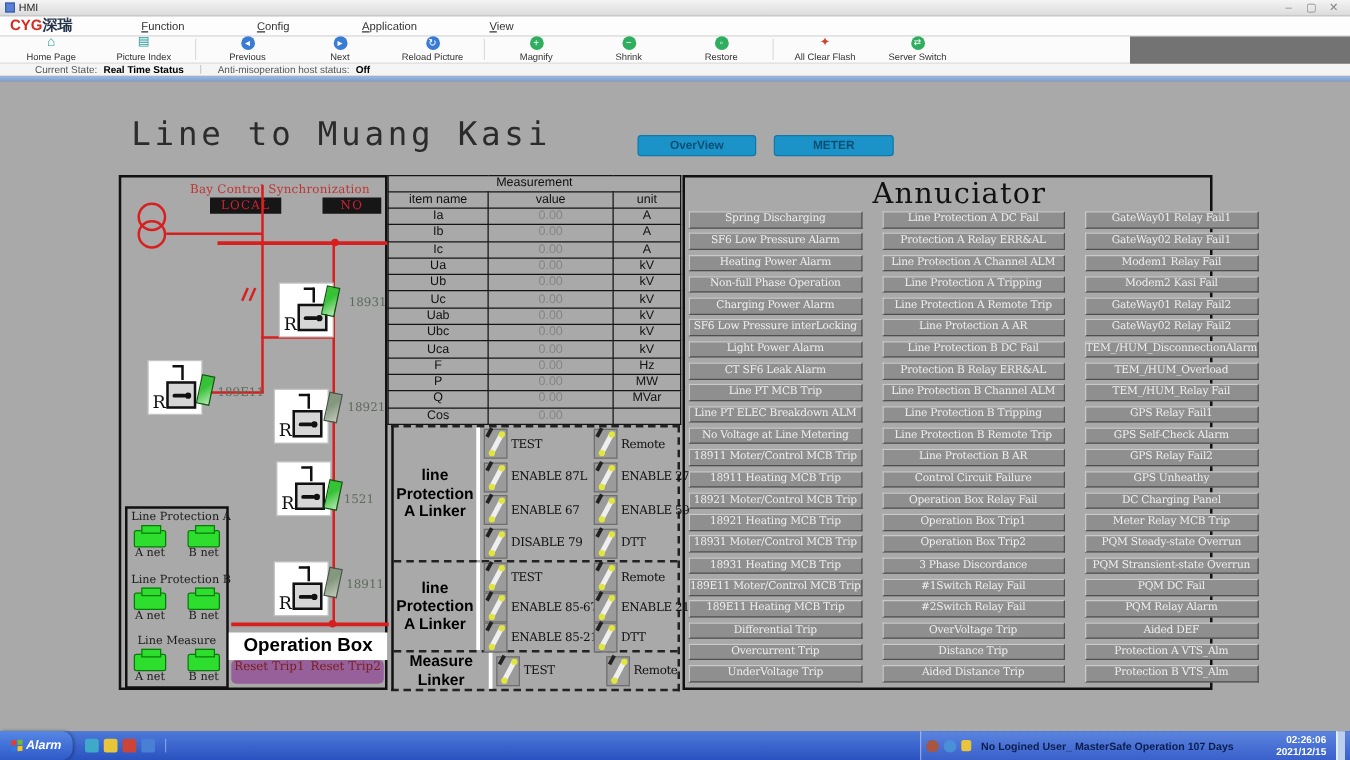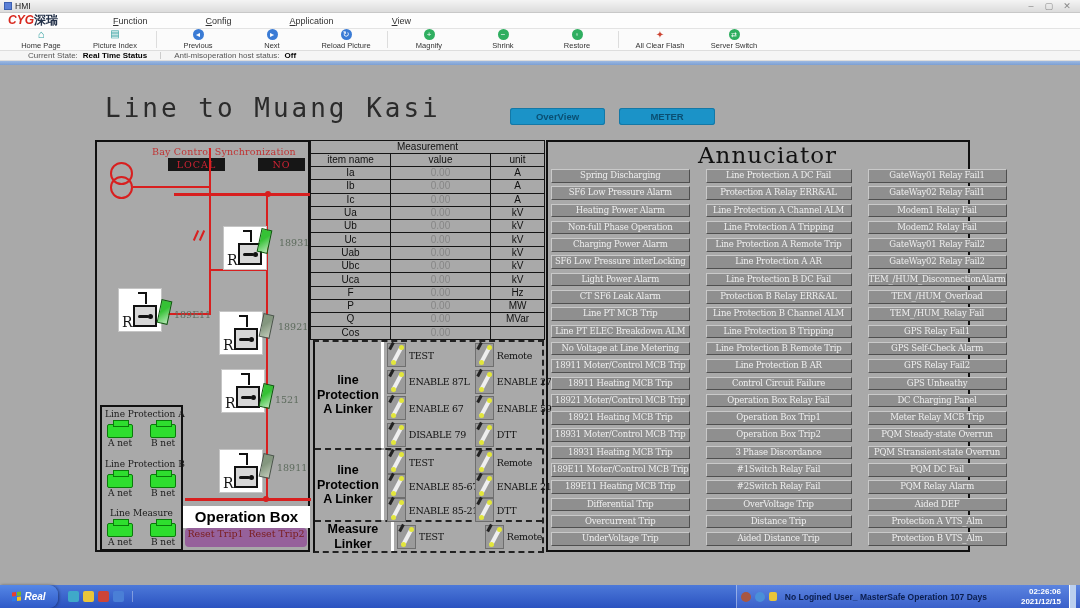--- a/index.html
+++ b/index.html
@@ -7,26 +7,26 @@
   .screen{position:relative;width:1080px;height:608px;background:#737373}
 
   
   .titlebar{position:absolute;left:0;top:0;width:1080px;height:13px;background:linear-gradient(#f4f4f4,#dcdcdc);border-bottom:1px solid #c8c8c8;display:flex;align-items:center;padding:0 4px;font-size:8.5px;color:#222}
   .app-icon{width:8px;height:8px;background:#5a7fd6;border:1px solid #3b5fb0;margin-right:3px}
   .win-title{flex:0 0 auto}
   .tb-spacer{flex:1}
   .wctrl{width:18px;text-align:center;color:#888;font-size:9px;cursor:default}
   .menubar{position:absolute;left:0;top:13px;width:1080px;height:16px;background:#fdfdfd;border-bottom:1px solid #e3e3e3;display:flex;align-items:center;font-size:9px}
   .logo{margin-left:8px;font-size:12px;font-weight:bold}
-  .logo .red{color:#d8281e;font-style:italic}
+  .logo .red{color:#d8281e;}
   .logo .cn{color:#24324a}
   .menus{display:flex;margin-left:55px;gap:58px;color:#333}
   .menu-item{display:inline-block}
   .menu-item::first-letter{text-decoration:underline}
-  .toolbar{position:absolute;left:0;top:29px;width:1080px;height:22px;background:#fbfbfb;border-bottom:1px solid #ddd;display:flex;align-items:stretch;padding-left:4px}
+  .toolbar{position:absolute;left:0;top:29px;width:904px;height:22px;background:#fbfbfb;border-bottom:1px solid #ddd;display:flex;align-items:stretch;padding-left:4px}
   .tb-group{display:flex}
   .tb-sep{width:1px;background:#ddd;margin:2px 4px}
   .tb-btn{width:74px;display:flex;flex-direction:column;align-items:center;justify-content:center;gap:1px}
   .tb-icon{width:11px;height:11px;border-radius:50%;color:#fff;font-size:8px;line-height:11px;text-align:center}
   .tb-icon[data-icon="home"]{background:none;color:#2a9d9d;font-size:11px;line-height:10px}
   .tb-icon[data-icon="home"]::before{content:"⌂"}
   .tb-icon[data-icon="index"]{background:none;color:#2a9d9d;font-size:10px;line-height:10px}
   .tb-icon[data-icon="index"]::before{content:"▤"}
   .tb-icon[data-icon="prev"]{background:#3a7bd5}.tb-icon[data-icon="prev"]::before{content:"◂"}
   .tb-icon[data-icon="next"]{background:#3a7bd5}.tb-icon[data-icon="next"]::before{content:"▸"}
@@ -641,21 +641,21 @@
             <div class="tile">#2Switch Relay Fail</div>
             <div class="tile">OverVoltage Trip</div>
             <div class="tile">Distance Trip</div>
             <div class="tile">Aided Distance Trip</div>
           </div>
         <div class="ann-col c3">
 
         <div class="tile">GateWay01 Relay Fail1</div>
             <div class="tile">GateWay02 Relay Fail1</div>
             <div class="tile">Modem1 Relay Fail</div>
-            <div class="tile">Modem2 Relay Fail</div>
+            <div class="tile">Modem2 Kasi Fail</div>
             <div class="tile">GateWay01 Relay Fail2</div>
             <div class="tile">GateWay02 Relay Fail2</div>
             <div class="tile">TEM_/HUM_DisconnectionAlarm</div>
             <div class="tile">TEM_/HUM_Overload</div>
             <div class="tile">TEM_/HUM_Relay Fail</div>
             <div class="tile">GPS Relay Fail1</div>
             <div class="tile">GPS Self-Check Alarm</div>
             <div class="tile">GPS Relay Fail2</div>
             <div class="tile">GPS Unheathy</div>
             <div class="tile">DC Charging Panel</div>
@@ -673,21 +673,21 @@
   </div>
 
   <div class="taskbar">
     <div class="start">
       <span class="winflag">
           <i></i>
           <i></i>
           <i></i>
           <i></i>
         </span>
-      <span>Real</span>
+      <span>Alarm</span>
     </div>
     <div class="qlaunch">
       <span class="ql q1"></span>
       <span class="ql q2"></span>
       <span class="ql q3"></span>
       <span class="ql q4"></span>
     </div>
     <div class="tb-fill"></div>
     <div class="tray">
       <span class="tray-icon t1"></span>

